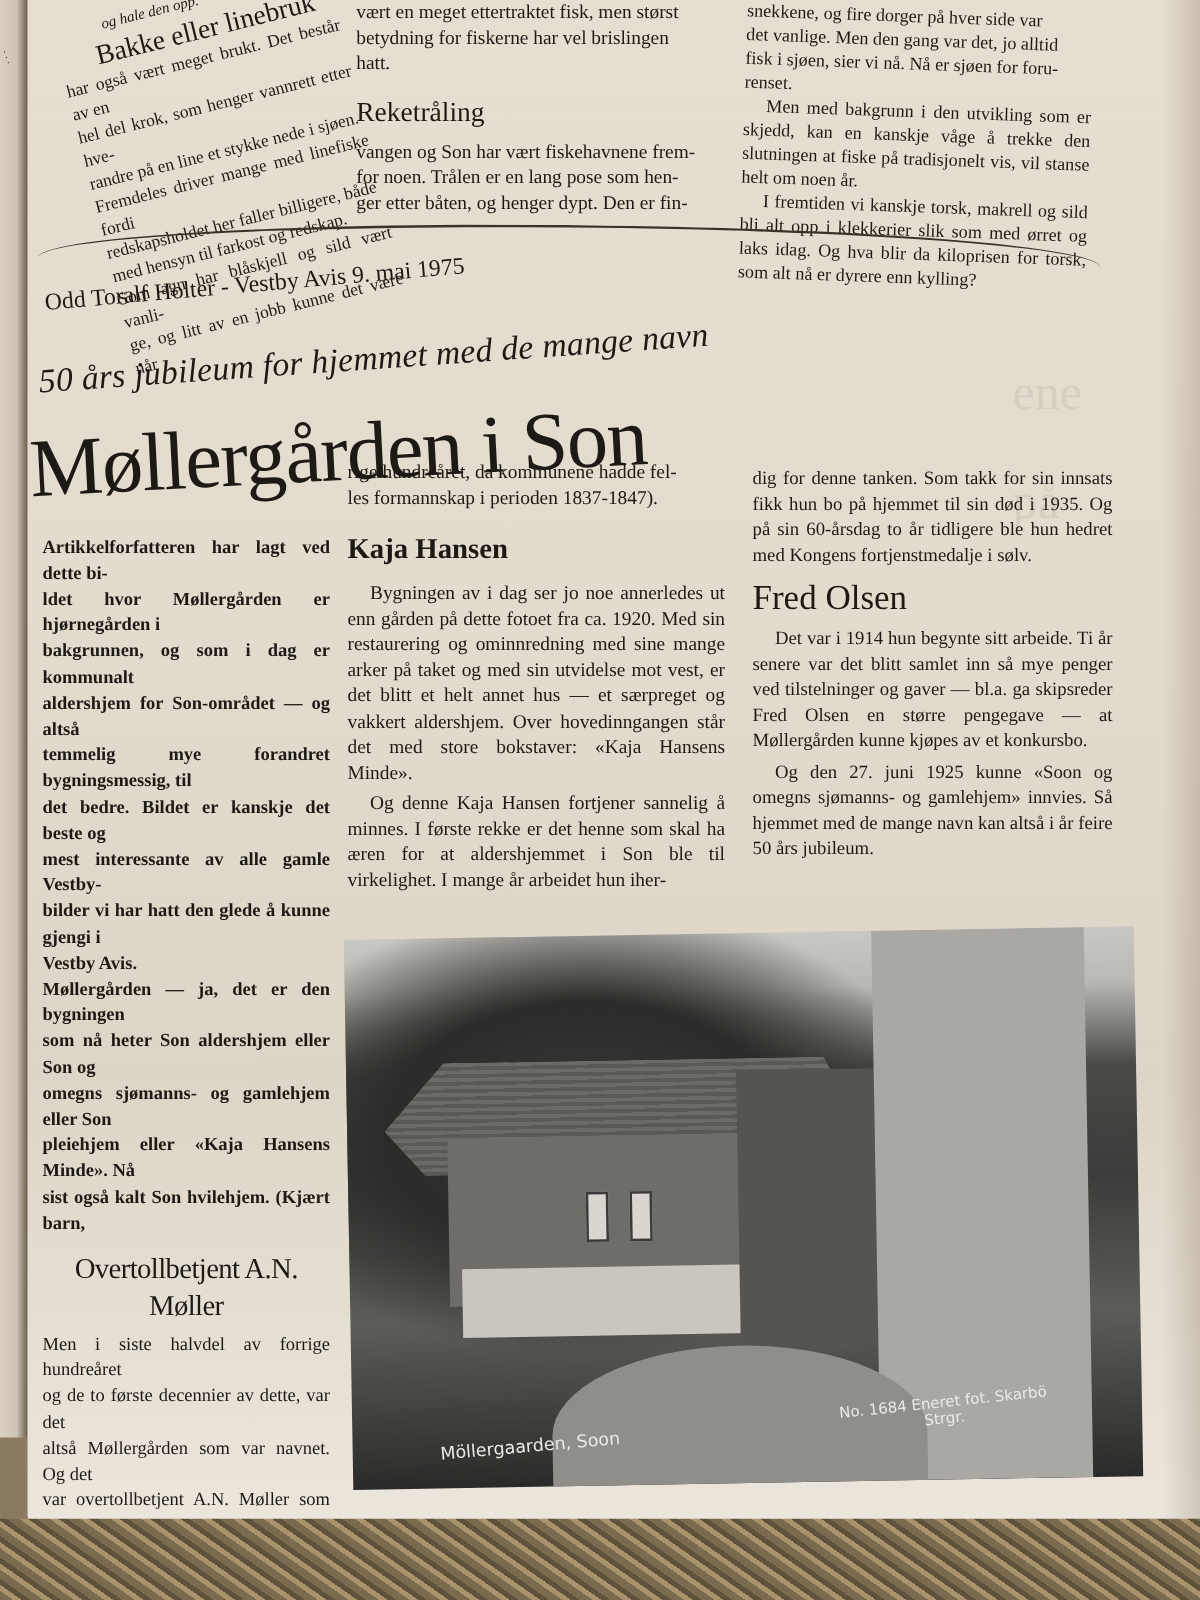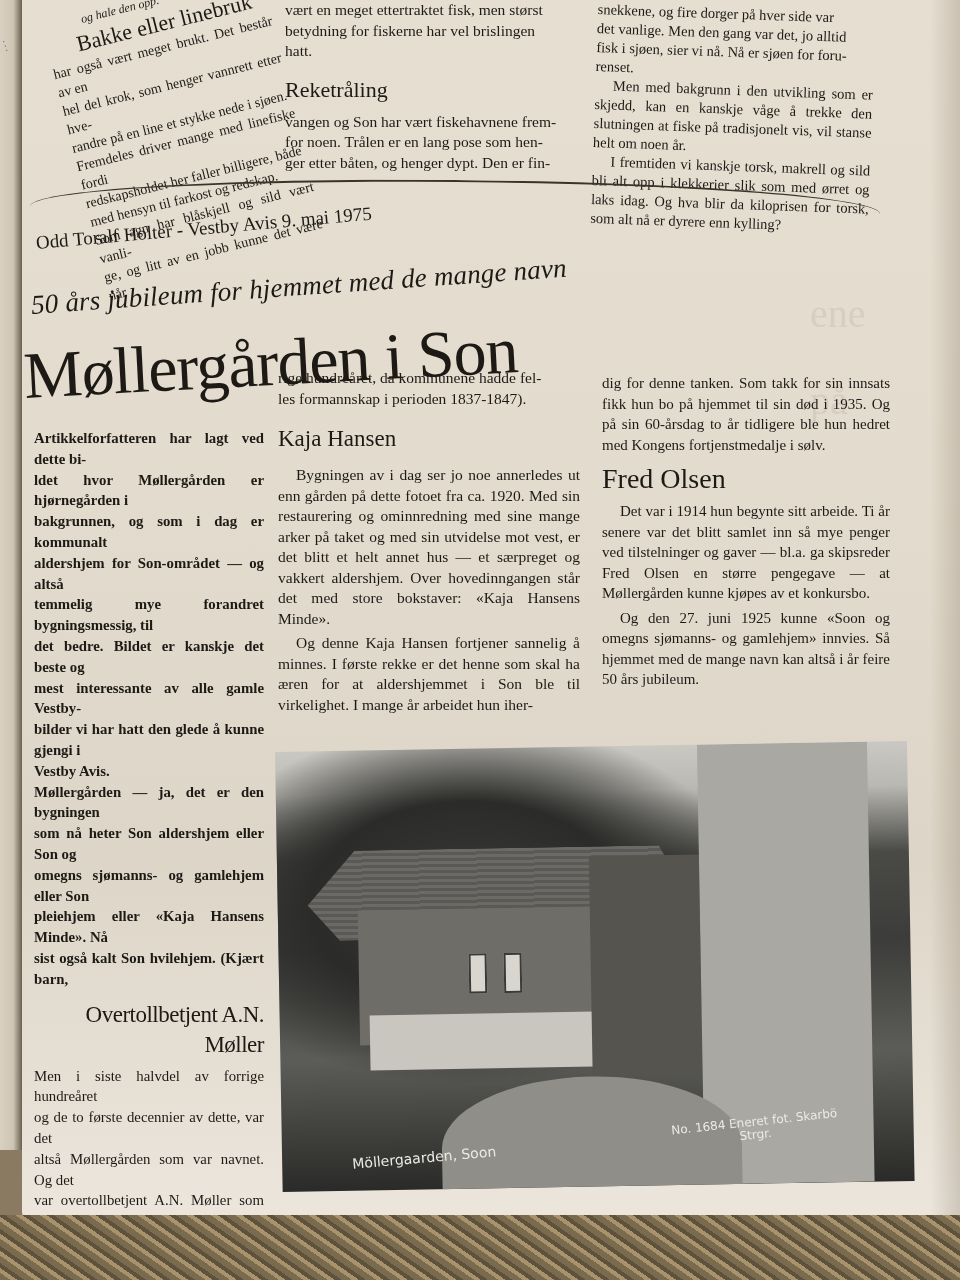--- a/index.html
+++ b/index.html
@@ -42,23 +42,23 @@
   .rule {
     position:absolute; left:30px; top:180px; width:850px; height:60px;
     border-top: 2px solid #3a332a; border-radius: 50% 50% 0 0 / 30px 30px 0 0;
     transform: rotate(0.5deg);
   }
   .byline { position:absolute; left:35px; top:232px; font-size:19px; transform: rotate(-5deg); transform-origin:left top; white-space:nowrap; }
   .kicker { position:absolute; left:30px; top:290px; font-size:27px; font-style:italic; transform: rotate(-4deg); transform-origin:left top; white-space:nowrap; letter-spacing:0.2px; }
   .headline { position:absolute; left:22px; top:340px; font-size:66px; line-height:72px; transform: rotate(-3deg); transform-origin:left top; white-space:nowrap; letter-spacing:-1px; }
   .c1 { left:34px; top:428px; width:230px; font-size:14.8px; line-height:20.8px; }
   .c1 .bold { font-weight:bold;font-family:Liberation Serif, serif; }
-  .c1 .sub { text-align:right; font-size:23px; line-height:30px; margin: 10px 0 6px; letter-spacing:-0.5px; }
+  .c1 .sub { text-align:center; font-size:23px; line-height:30px; margin: 10px 0 6px; letter-spacing:-0.5px; }
   .c2 { left:278px; top:368px; width:302px; }
-  .c2 .sub { margin: 16px 0 12px; font-size: 23px; }
+  .c2 .sub { margin: 16px 0 12px; font-size: 23px; font-weight: bold; }
   .c3 { left:602px; top:373px; width:288px; font-size:15px; }
   .c3 .sub { margin: 10px 0 8px; font-size: 28px; }
   .photo {
     position:absolute; left:275px; top:752px; width:632px; height:440px;
     background:
       radial-gradient(ellipse at 30% 35%, #3a3a38 0%, #2b2b29 25%, transparent 45%),
       linear-gradient(180deg, #c9c8c2 0%, #b9b8b2 10%, #4a4a47 25%, #3c3c3a 45%, #5c5c58 70%, #2a2a28 100%);
     transform: rotate(-1deg); transform-origin:left top;
     overflow:hidden;
   }

